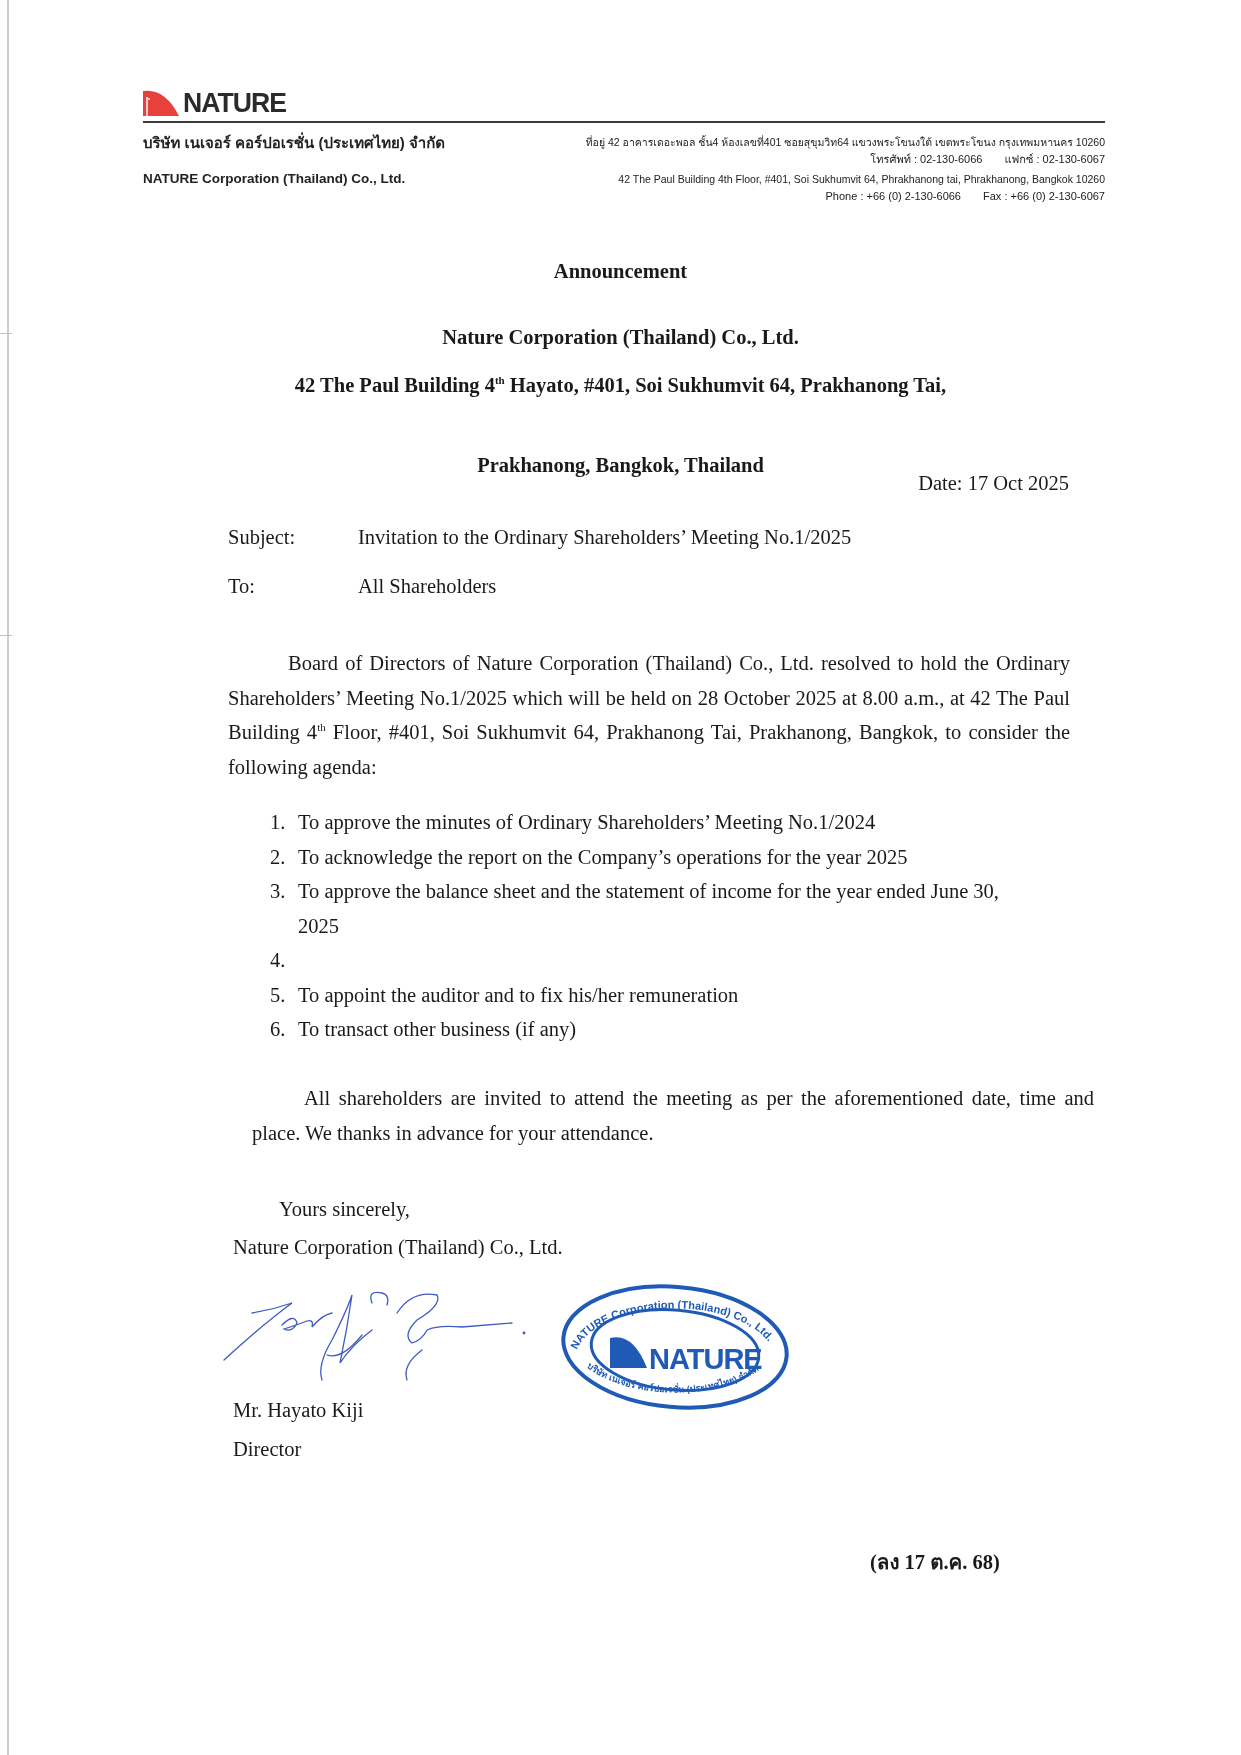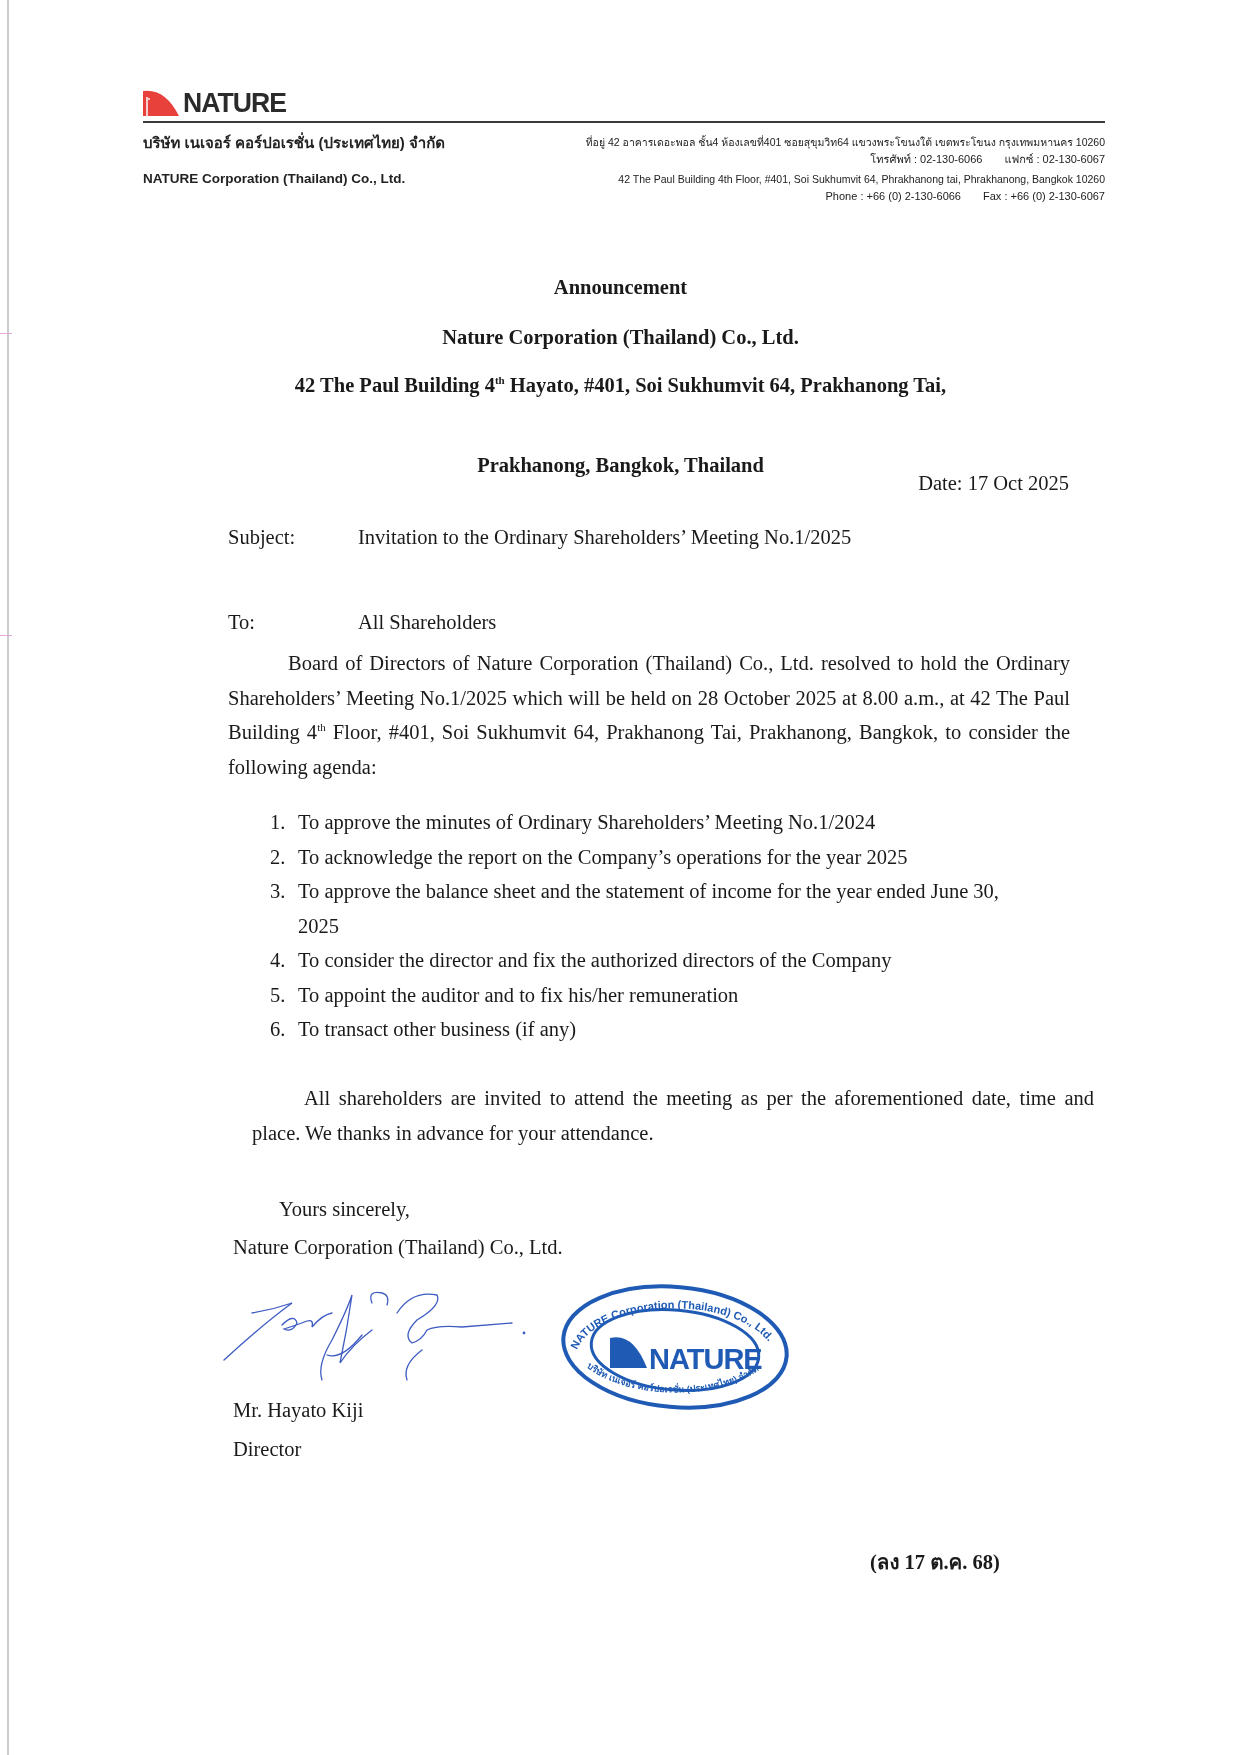--- a/index.html
+++ b/index.html
@@ -61,52 +61,51 @@
 </div>
 
 <div class="lh-row" style="top:171px; height:36px;">
   <span class="lh-en-name">NATURE Corporation (Thailand) Co., Ltd.</span>
   <span class="lh-addr" style="top:2px;">42 The Paul Building 4th Floor, #401, Soi Sukhumvit 64, Phrakhanong tai, Phrakhanong, Bangkok 10260</span>
   <div class="lh-addr2" style="top:19px;">
     <span>Phone : +66 (0) 2-130-6066</span><span>Fax : +66 (0) 2-130-6067</span>
   </div>
 </div>
 
-<div class="center" style="top:276px;">Announcement</div>
+<div class="center" style="top:260px;">Announcement</div>
 <div class="center" style="top:326px;">Nature Corporation (Thailand) Co., Ltd.</div>
 <div class="center" style="top:374px;"><span>42 The Paul Building 4</span><sup>th</sup><span> Hayato, #401, Soi Sukhumvit 64, Prakhanong Tai,</span></div>
 <div class="center" style="top:406px;margin-top:48px;">Prakhanong, Bangkok, Thailand</div>
 
 <div class="date">Date: 17 Oct 2025</div>
 
 <div class="meta" style="top:526px;">
   <span class="lbl">Subject:</span><span>Invitation to the Ordinary Shareholders’ Meeting No.1/2025</span>
 </div>
-<div class="meta" style="top:575px;margin-top:36px;">
+<div class="meta" style="top:575px;">
   <span class="lbl">To:</span><span>All Shareholders</span>
 </div>
 
 <div class="para" style="top:646px;"><span>Board of Directors of  Nature Corporation (Thailand) Co., Ltd. resolved to hold the Ordinary Shareholders’ Meeting No.1/2025  which will  be  held  on  28 October 2025  at 8.00  a.m.,  at 42 The Paul Building 4</span><sup>th</sup><span> Floor, #401, Soi Sukhumvit 64, Prakhanong Tai, Prakhanong, Bangkok, to consider the following agenda:</span></div>
 
 <ul class="agenda">
   <li>
       <span class="num">1.</span>
       <span>To approve the minutes of Ordinary Shareholders’ Meeting No.1/2024</span>
     </li>
   <li>
       <span class="num">2.</span>
       <span>To acknowledge the report on the Company’s operations for the year 2025</span>
     </li>
   <li>
       <span class="num">3.</span>
       <span style="width:720px">To approve the balance sheet and the statement of income for the year ended June 30, 2025</span>
     </li>
   <li>
       <span class="num">4.</span>
-      <span>To consider the director and fix the authorized directors of the Company</span>
     </li>
   <li>
       <span class="num">5.</span>
       <span>To appoint the auditor and to fix his/her remuneration</span>
     </li>
   <li>
       <span class="num">6.</span>
       <span>To transact other business (if any)</span>
     </li>
 </ul>

